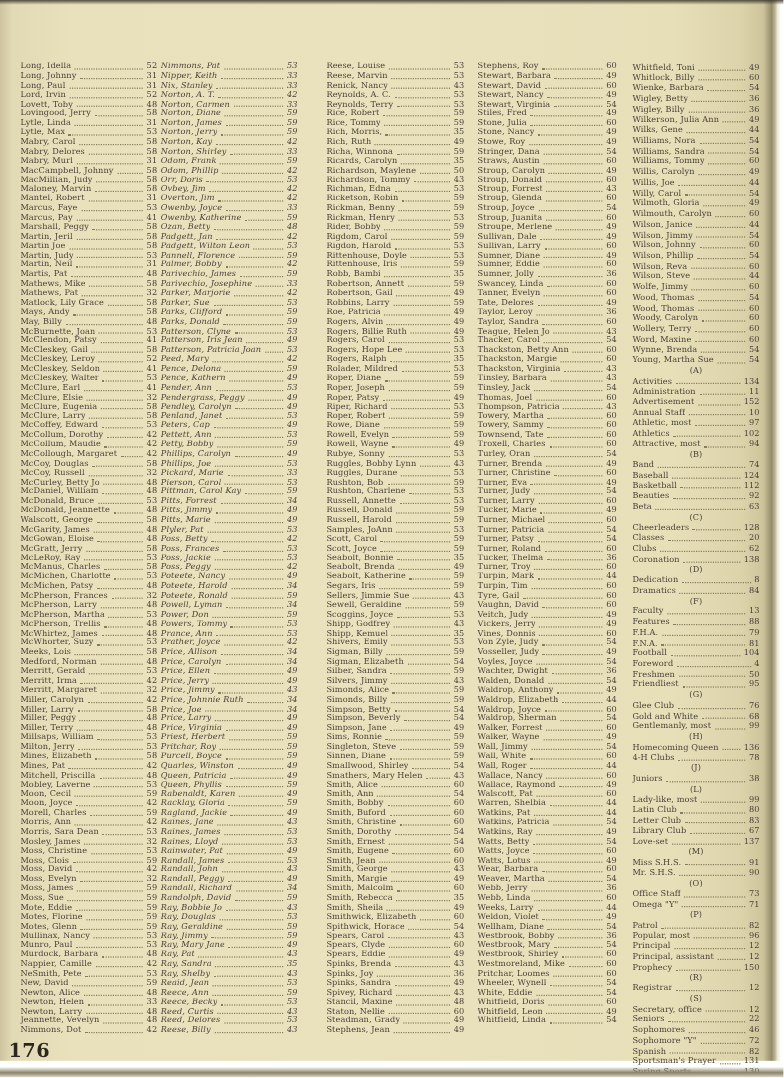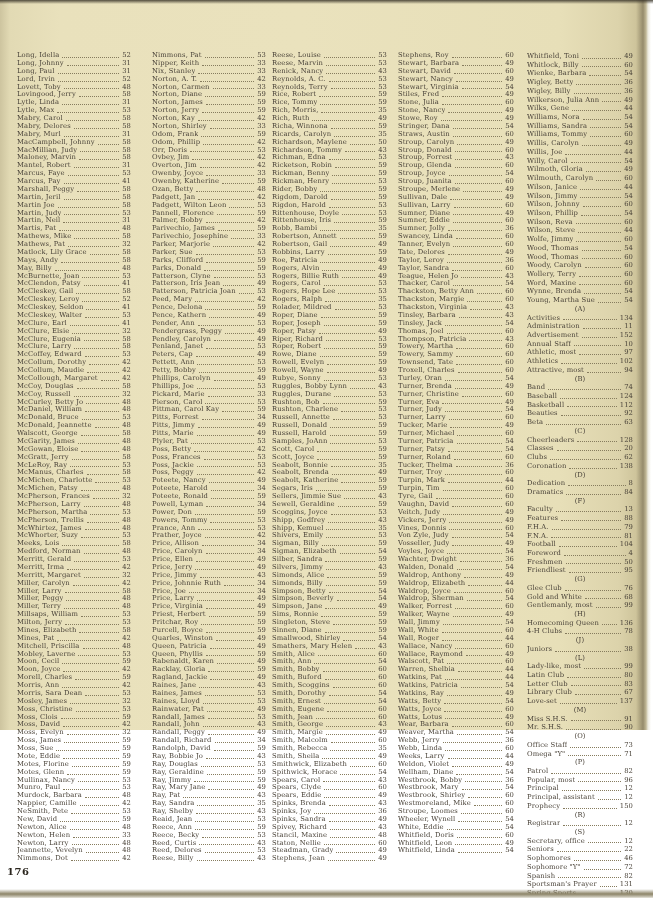--- a/index.html
+++ b/index.html
@@ -2,21 +2,21 @@
 <html><head>
 <meta charset="utf-8">
 <style>
   html,body{margin:0;padding:0;}
   body{
     width:653px;height:898px;position:relative;overflow:hidden;
     background:#ffffff;
     font-family:"DejaVu Serif","Liberation Serif",serif;
   }
   .paper{
-    position:absolute;left:0;top:0;width:653px;height:730px;
+    position:absolute;left:0;top:0;width:653px;height:884px;
     background:linear-gradient(90deg,
       #cdc49f 0px,#e2dab4 10px,#e9e1bc 60px,#eae2bd 300px,#e7dfb8 560px,
       #dcd3ab 618px,#cec49b 636px,#958b6b 643px,#c0b795 646px,#eceade 648px,#ffffff 651px);
   }
   .edge-top{
     position:absolute;left:0;top:0;width:100%;height:4px;
     background:linear-gradient(180deg,rgba(56,51,40,.85),rgba(56,51,40,0));
   }
   .edge-bottom{
     position:absolute;left:0;top:889px;width:100%;height:9px;
@@ -25,27 +25,27 @@
   .col{
     position:absolute;top:52px;
     font-size:6.8px;color:#4a4339;letter-spacing:.1px;
   }
   .col .row{height:var(--lh);line-height:var(--lh);display:flex;overflow:visible;}
   .col .row.head{justify-content:center;}
   .nm{white-space:nowrap;overflow:hidden;}
   .pg{white-space:nowrap;}
   .ld{flex:1 1 auto;min-width:4px;border-bottom:1px dotted #867c5e;margin:0 3px 2px 3px;}
   #col0{left:17px;width:114px;--lh:7.89px;}
-  #col1{left:152px;width:114px;--lh:7.89px;}
+  #col1{left:134px;width:114px;font-style:italic;--lh:7.89px;}
   #col2{left:272px;width:115px;--lh:7.89px;}
   #col3{left:398px;width:116px;--lh:7.89px;}
   #col4{left:527px;width:106px;--lh:8.73px;}
   .pagenum{
     position:absolute;left:7px;top:866px;
-    font-size:10px;font-weight:bold;color:#2b261e;letter-spacing:.5px;
+    font-size:16px;font-weight:bold;color:#2b261e;letter-spacing:.5px;
     font-family:"DejaVu Serif","Liberation Serif",serif;
   }
 </style>
 </head>
 <body>
 
 <div class="paper">
   <div class="col" id="col0">
       <div class="row">
         <span class="nm">Long, Idella</span>
@@ -1165,21 +1165,21 @@
         <span class="nm">Rickman, Henry</span>
         <span class="ld"></span>
         <span class="pg">53</span>
       </div>
       <div class="row">
         <span class="nm">Rider, Bobby</span>
         <span class="ld"></span>
         <span class="pg">59</span>
       </div>
       <div class="row">
-        <span class="nm">Rigdom, Darold</span>
+        <span class="nm">Rigdom, Carol</span>
         <span class="ld"></span>
         <span class="pg">59</span>
       </div>
       <div class="row">
         <span class="nm">Rigdon, Harold</span>
         <span class="ld"></span>
         <span class="pg">53</span>
       </div>
       <div class="row">
         <span class="nm">Rittenhouse, Doyle</span>
@@ -1475,21 +1475,21 @@
         <span class="nm">Smith, Bobby</span>
         <span class="ld"></span>
         <span class="pg">60</span>
       </div>
       <div class="row">
         <span class="nm">Smith, Buford</span>
         <span class="ld"></span>
         <span class="pg">60</span>
       </div>
       <div class="row">
-        <span class="nm">Smith, Scoggins</span>
+        <span class="nm">Smith, Christine</span>
         <span class="ld"></span>
         <span class="pg">60</span>
       </div>
       <div class="row">
         <span class="nm">Smith, Dorothy</span>
         <span class="ld"></span>
         <span class="pg">54</span>
       </div>
       <div class="row">
         <span class="nm">Smith, Ernest</span>
@@ -2072,21 +2072,21 @@
         <span class="nm">Westbrook, Shirley</span>
         <span class="ld"></span>
         <span class="pg">60</span>
       </div>
       <div class="row">
         <span class="nm">Westmoreland, Mike</span>
         <span class="ld"></span>
         <span class="pg">60</span>
       </div>
       <div class="row">
-        <span class="nm">Stroupe, Loomes</span>
+        <span class="nm">Pritchar, Loomes</span>
         <span class="ld"></span>
         <span class="pg">60</span>
       </div>
       <div class="row">
         <span class="nm">Wheeler, Wynell</span>
         <span class="ld"></span>
         <span class="pg">54</span>
       </div>
       <div class="row">
         <span class="nm">White, Eddie</span>

